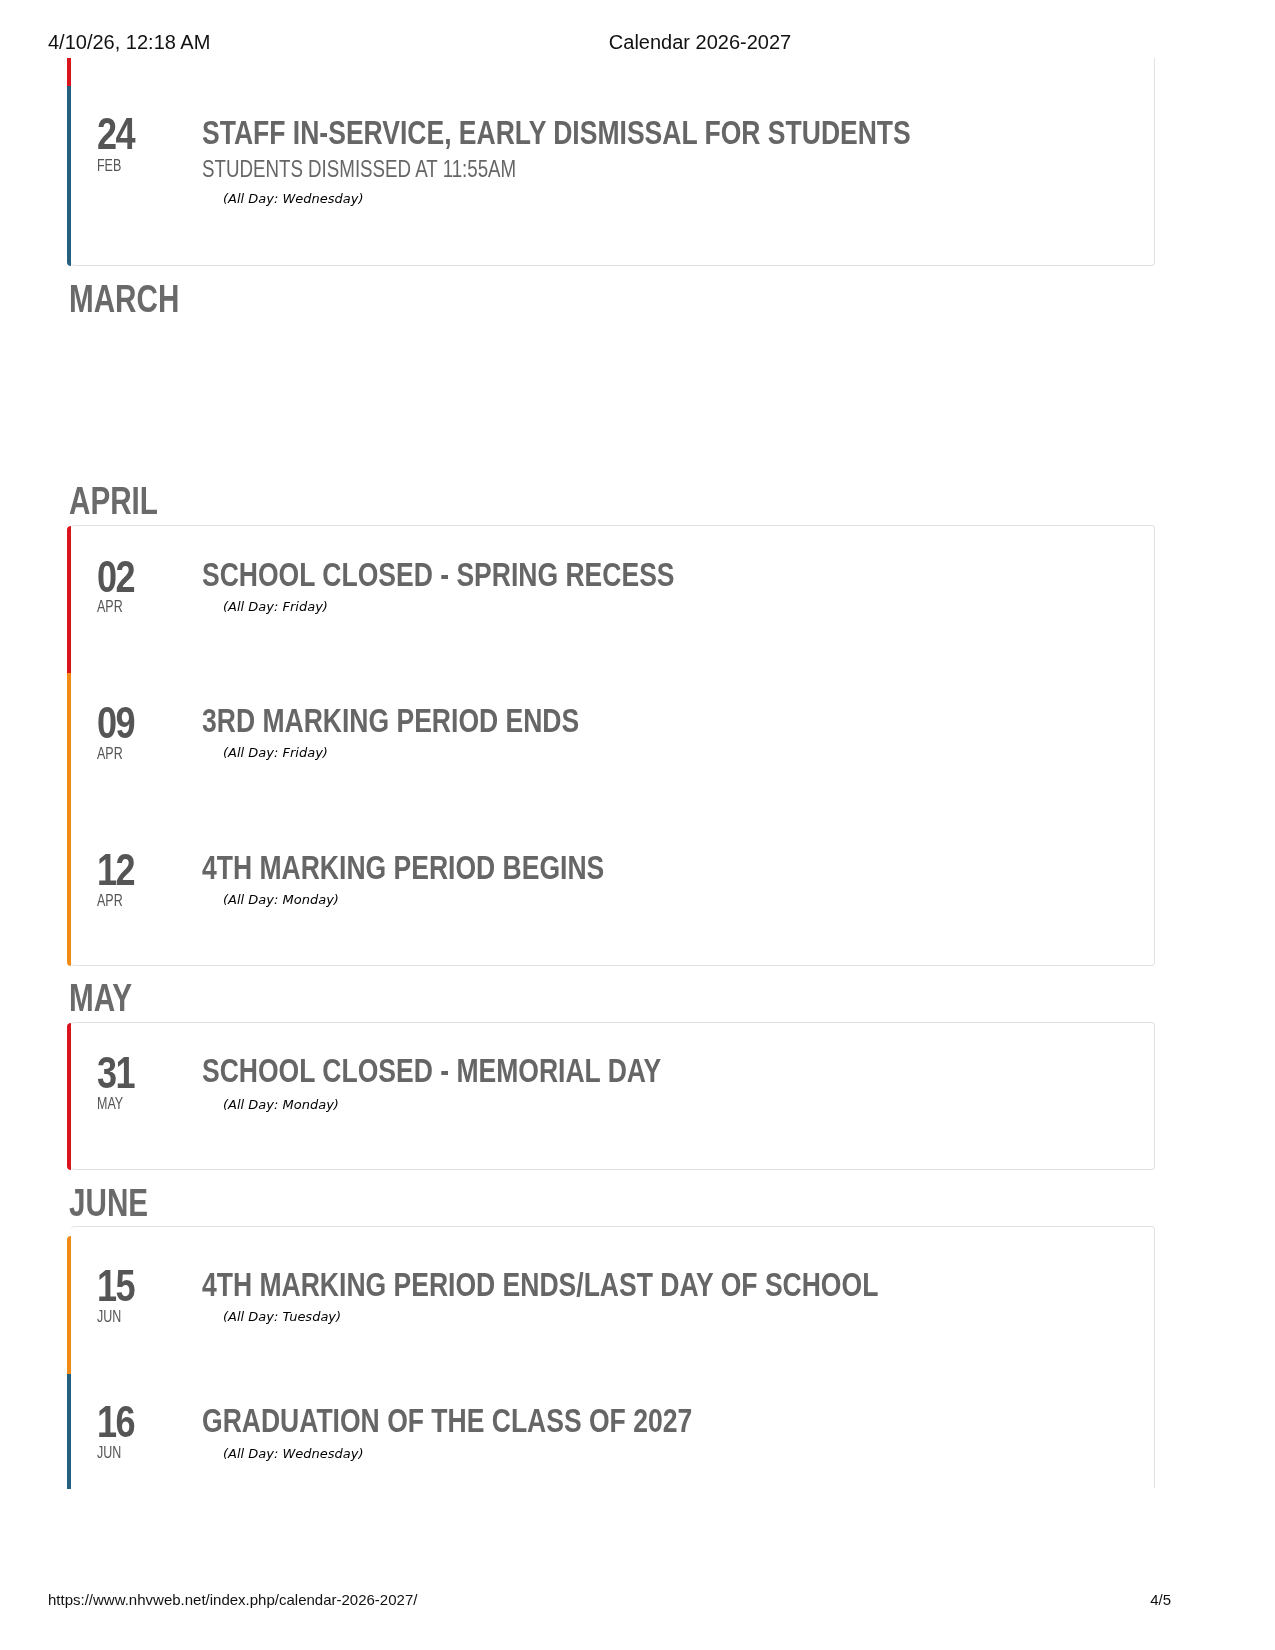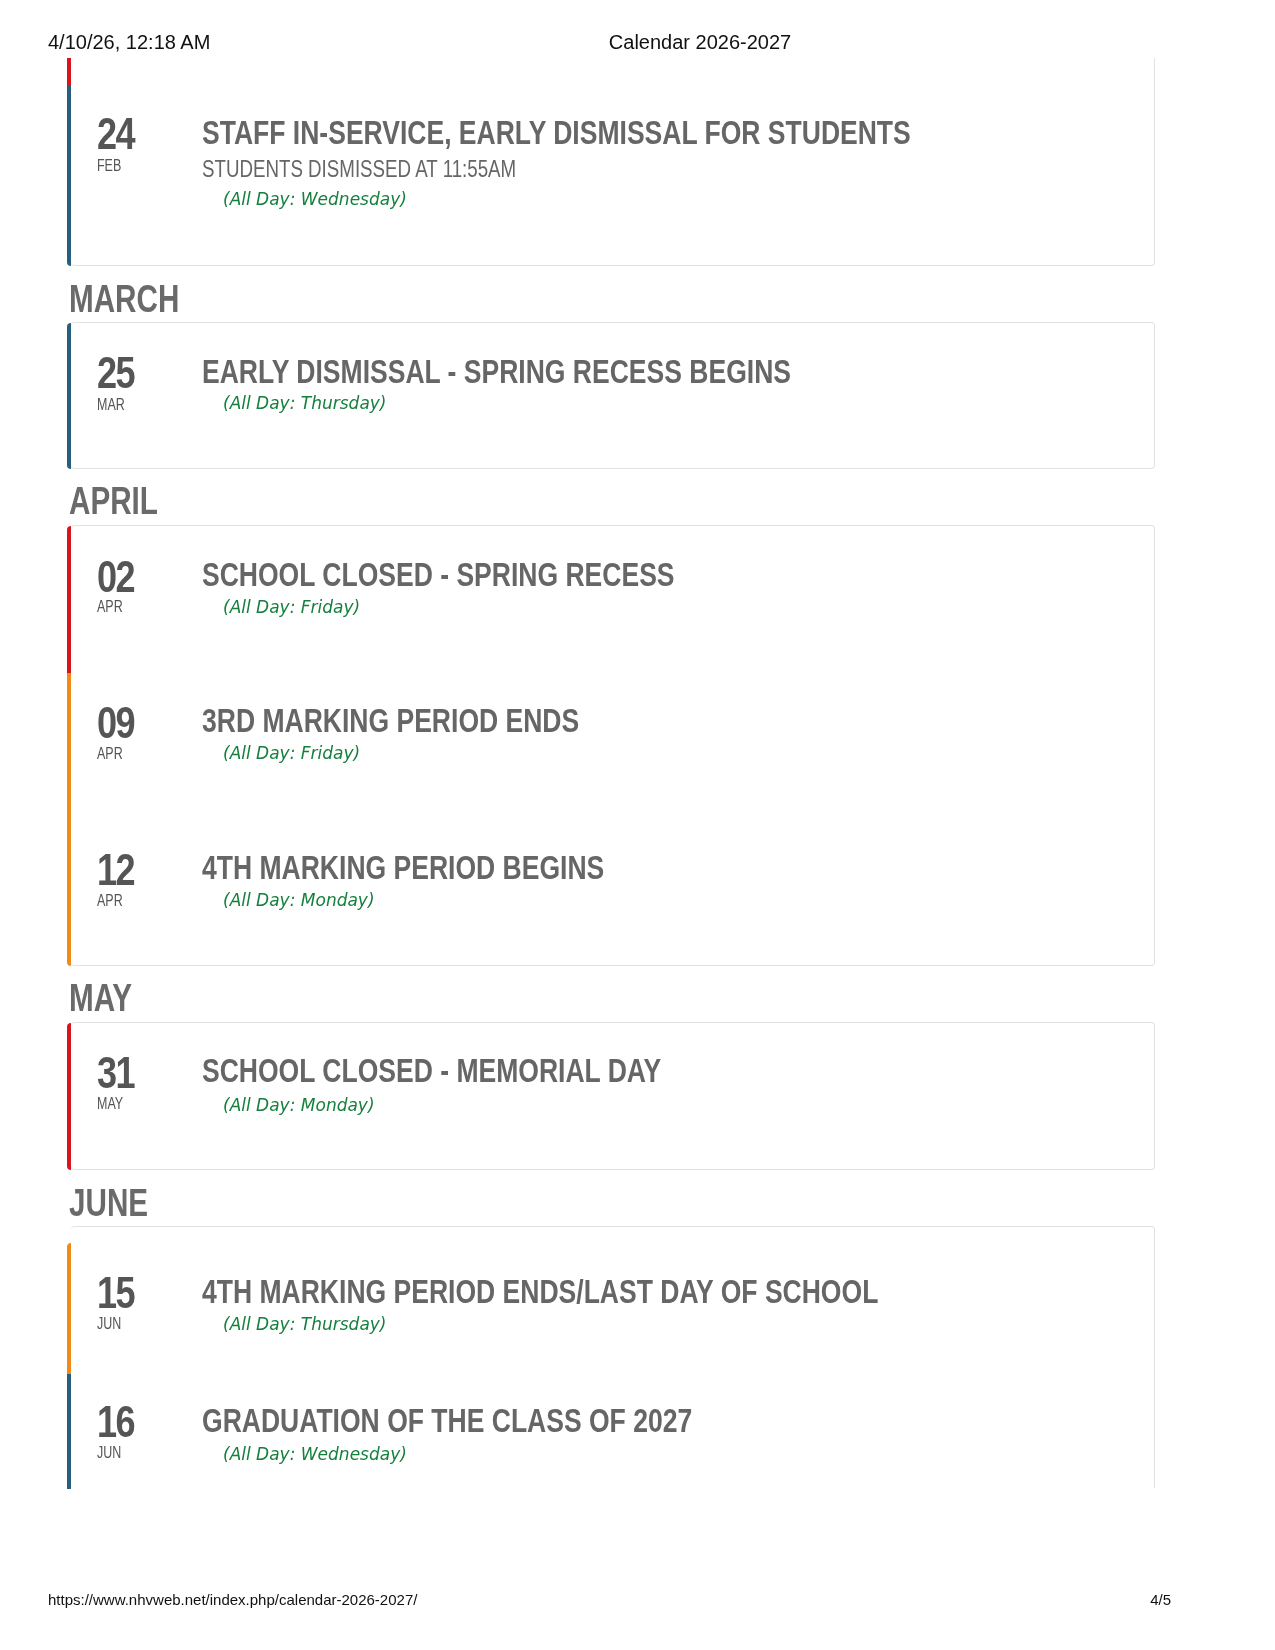--- a/index.html
+++ b/index.html
@@ -21,21 +21,21 @@
 
     .event { position: absolute; left: 0; width: 100%; }
     .accent { position: absolute; left: -4px; top: 0; bottom: 0; width: 4px; }
     .event.first .accent { border-top-left-radius: 4px; }
     .event.last .accent { border-bottom-left-radius: 4px; }
 
     .date-num { position: absolute; left: 26px; font-family: "Liberation Sans", sans-serif; font-weight: bold; font-size: 44px; color: #555555; letter-spacing: -2px; transform: scaleX(0.82); transform-origin: left top; line-height: 44px; }
     .date-mon { position: absolute; left: 26px; font-family: "Liberation Sans", sans-serif; font-size: 16px; color: #555555; transform: scaleX(0.78); transform-origin: left top; line-height: 18px; }
     .ev-title { position: absolute; left: 131px; font-family: "Liberation Sans", sans-serif; font-weight: bold; font-size: 34px; color: #666666; transform: scaleX(0.78); transform-origin: left top; white-space: nowrap; line-height: 38px; }
     .ev-sub { position: absolute; left: 131px; font-family: "Liberation Sans", sans-serif; font-size: 24px; color: #666666; transform: scaleX(0.78); transform-origin: left top; white-space: nowrap; line-height: 28px; }
-    .ev-time { position: absolute; left: 152px; font-family: "DejaVu Sans", sans-serif; font-style: italic; font-size: 17px; color: #15803d; white-space: nowrap; line-height: 18px; }
+    .ev-time { position: absolute; left: 152px; font-family: "DejaVu Sans", sans-serif; font-style: italic; font-size: 13px; color: #000000; white-space: nowrap; line-height: 18px; }
 
     .month-head { position: absolute; left: 69px; font-family: "Liberation Sans", sans-serif; font-weight: bold; font-size: 38px; color: #6a6a6a; transform: scaleX(0.78); transform-origin: left top; line-height: 40px; }
   </style>
 </head>
 <body>
 
 <div class="print-header">
   <span class="ph-left">4/10/26, 12:18 AM</span>
   <span class="ph-center">Calendar 2026-2027</span>
 </div>
@@ -50,29 +50,20 @@
       <div class="accent" style="background:#25607e;"></div>
       <div class="date-num" style="top:26px;">24</div>
       <div class="date-mon" style="top:71px;">FEB</div>
       <div class="ev-title" style="top:27px;">STAFF IN-SERVICE, EARLY DISMISSAL FOR STUDENTS</div>
       <div class="ev-sub" style="top:69px;">STUDENTS DISMISSED AT 11:55AM</div>
       <div class="ev-time" style="top:104px;">(All Day: Wednesday)</div>
     </div>
   </div>
 
   <div class="month-head" style="top:279px;">MARCH</div>
-  <div class="card" style="top:322px;height:147px;">
-    <div class="event first last" style="top:0;height:146px;">
-      <div class="accent" style="background:#25607e;"></div>
-      <div class="date-num" style="top:28px;">25</div>
-      <div class="date-mon" style="top:73px;">MAR</div>
-      <div class="ev-title" style="top:29px;">EARLY DISMISSAL - SPRING RECESS BEGINS</div>
-      <div class="ev-time" style="top:71px;">(All Day: Thursday)</div>
-    </div>
-  </div>
 
   <div class="month-head" style="top:481px;">APRIL</div>
   <div class="card" style="top:525px;height:441px;">
     <div class="event first" style="top:0;height:147px;">
       <div class="accent" style="background:#d9141c;"></div>
       <div class="date-num" style="top:29px;">02</div>
       <div class="date-mon" style="top:72px;">APR</div>
       <div class="ev-title" style="top:29px;">SCHOOL CLOSED - SPRING RECESS</div>
       <div class="ev-time" style="top:72px;">(All Day: Friday)</div>
     </div>
@@ -98,26 +89,26 @@
       <div class="accent" style="background:#d9141c;"></div>
       <div class="date-num" style="top:28px;">31</div>
       <div class="date-mon" style="top:72px;">MAY</div>
       <div class="ev-title" style="top:28px;">SCHOOL CLOSED - MEMORIAL DAY</div>
       <div class="ev-time" style="top:73px;">(All Day: Monday)</div>
     </div>
   </div>
 
   <div class="month-head" style="top:1183px;">JUNE</div>
   <div class="card open-bottom" style="top:1226px;height:262px;">
-    <div class="event first" style="top:16px;height:147px;text-align:center;">
+    <div class="event first" style="top:9px;height:147px;text-align:center;">
       <div class="accent" style="background:#f28a18;"></div>
       <div class="date-num" style="top:28px;">15</div>
       <div class="date-mon" style="top:72px;">JUN</div>
       <div class="ev-title" style="top:29px;">4TH MARKING PERIOD ENDS/LAST DAY OF SCHOOL</div>
-      <div class="ev-time" style="top:72px;">(All Day: Thursday)</div>
+      <div class="ev-time" style="top:72px;">(All Day: Tuesday)</div>
     </div>
     <div class="event" style="top:147px;height:115px;">
       <div class="accent" style="background:#25607e;"></div>
       <div class="date-num" style="top:26px;">16</div>
       <div class="date-mon" style="top:70px;">JUN</div>
       <div class="ev-title" style="top:27px;">GRADUATION OF THE CLASS OF 2027</div>
       <div class="ev-time" style="top:71px;">(All Day: Wednesday)</div>
     </div>
   </div>
 

